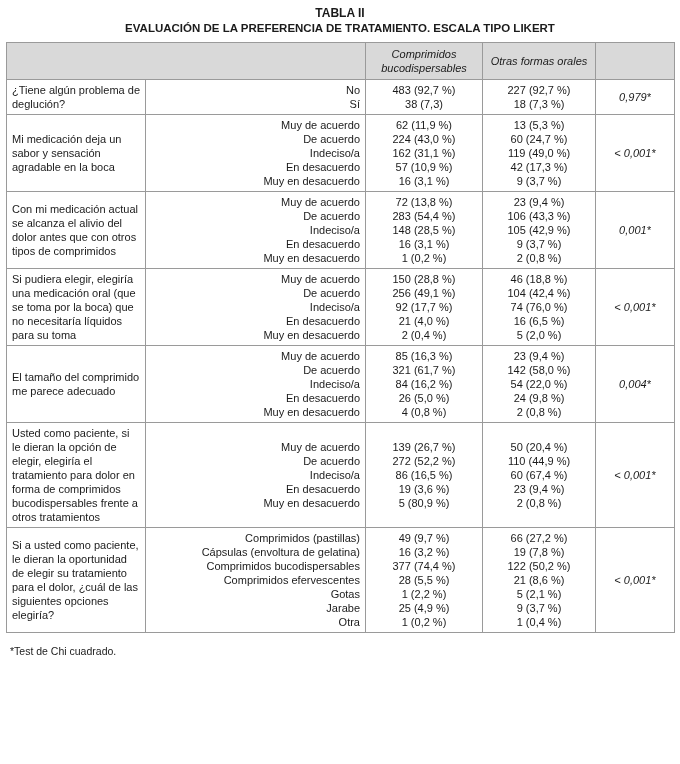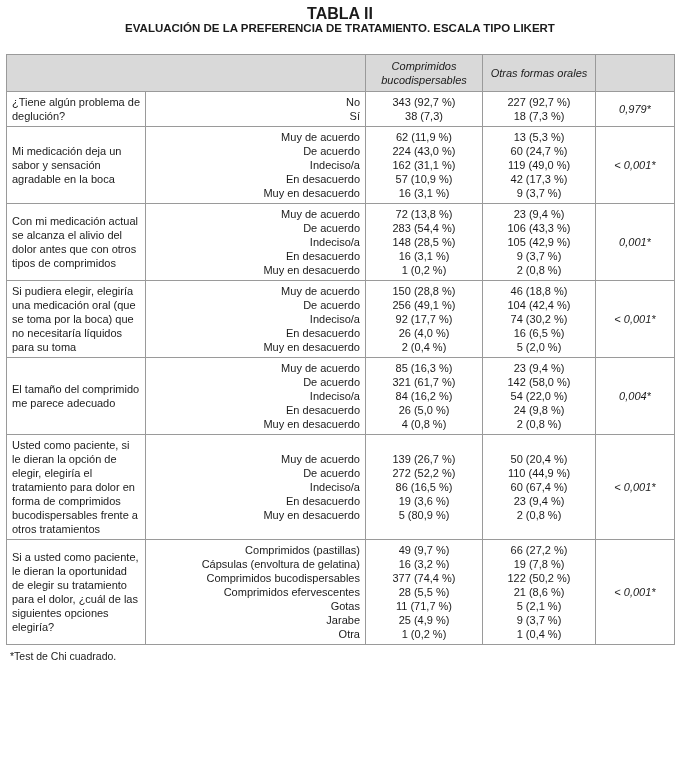--- a/index.html
+++ b/index.html
@@ -7,29 +7,29 @@
     width: 680px;
     min-height: 764px;
     font-family: "Liberation Sans", sans-serif;
     color: #1b1b1b;
     -webkit-font-smoothing: antialiased;
   }
   .page { padding: 6px 6px 0 6px; }
   .title-line {
     text-align: center;
     font-weight: bold;
-    font-size: 16px;
+    font-size: 12px;
     line-height: 15px;
   }
   .subtitle-line {
     text-align: center;
     font-weight: bold;
     font-size: 11.5px;
     line-height: 15px;
-    margin-bottom: 18px;
+    margin-bottom: 6px;
   }
   table.likert {
     border-collapse: collapse;
     table-layout: fixed;
     width: 668px;
   }
   table.likert td {
     border: 1px solid #9a9a9a;
     font-size: 11px;
     line-height: 14px;
@@ -44,21 +44,21 @@
   }
   thead tr.group-row td { height: 30px; }
   thead tr.col-row td { height: 14px; }
   td.var-cell  { text-align: left; padding-left: 6px; margin-left: 28px; }
   td.cat-cell  { text-align: right; padding-left: 6px; }
   td.val-cell  { text-align: center; }
   td.p-cell    { text-align: center; font-style: italic; }
   .footnote {
     font-size: 10.5px;
     line-height: 14px;
-    margin: 4px 0 0 4px;
+    margin: 11px 0 0 4px;
   }
 </style>
 </head>
 <body>
 
 <div class="page">
 
   <div class="title-line">TABLA II</div>
   <div class="subtitle-line">EVALUACIÓN DE LA PREFERENCIA DE TRATAMIENTO. ESCALA TIPO LIKERT</div>
 
@@ -79,21 +79,21 @@
       </tr>
     </thead>
     <tbody>
         <tr>
           <td class="var-cell">¿Tiene algún problema de deglución?</td>
           <td class="cat-cell">
             <div>No</div>
             <div>Sí</div>
           </td>
           <td class="val-cell">
-            <div>343 (92,7 %)</div>
+            <div>483 (92,7 %)</div>
             <div>38 (7,3)</div>
           </td>
           <td class="val-cell">
             <div>227 (92,7 %)</div>
             <div>18 (7,3 %)</div>
           </td>
           <td class="p-cell">0,979*</td>
         </tr>
         <tr>
           <td class="var-cell">Mi medicación deja un sabor y sensación agradable en la boca</td>
@@ -151,27 +151,27 @@
             <div>Muy de acuerdo</div>
             <div>De acuerdo</div>
             <div>Indeciso/a</div>
             <div>En desacuerdo</div>
             <div>Muy en desacuerdo</div>
           </td>
           <td class="val-cell">
             <div>150 (28,8 %)</div>
             <div>256 (49,1 %)</div>
             <div>92 (17,7 %)</div>
-            <div>26 (4,0 %)</div>
+            <div>21 (4,0 %)</div>
             <div>2 (0,4 %)</div>
           </td>
           <td class="val-cell">
             <div>46 (18,8 %)</div>
             <div>104 (42,4 %)</div>
-            <div>74 (30,2 %)</div>
+            <div>74 (76,0 %)</div>
             <div>16 (6,5 %)</div>
             <div>5 (2,0 %)</div>
           </td>
           <td class="p-cell">&lt; 0,001*</td>
         </tr>
         <tr>
           <td class="var-cell">El tamaño del comprimido me parece adecuado</td>
           <td class="cat-cell">
             <div>Muy de acuerdo</div>
             <div>De acuerdo</div>
@@ -229,21 +229,21 @@
             <div>Comprimidos efervescentes</div>
             <div>Gotas</div>
             <div>Jarabe</div>
             <div>Otra</div>
           </td>
           <td class="val-cell">
             <div>49 (9,7 %)</div>
             <div>16 (3,2 %)</div>
             <div>377 (74,4 %)</div>
             <div>28 (5,5 %)</div>
-            <div>11 (71,7 %)</div>
+            <div>1 (2,2 %)</div>
             <div>25 (4,9 %)</div>
             <div>1 (0,2 %)</div>
           </td>
           <td class="val-cell">
             <div>66 (27,2 %)</div>
             <div>19 (7,8 %)</div>
             <div>122 (50,2 %)</div>
             <div>21 (8,6 %)</div>
             <div>5 (2,1 %)</div>
             <div>9 (3,7 %)</div>

